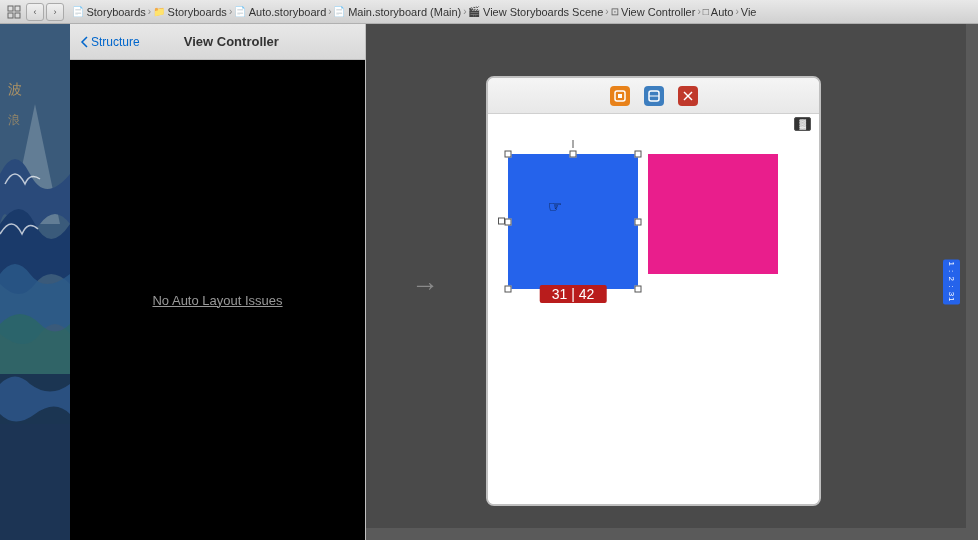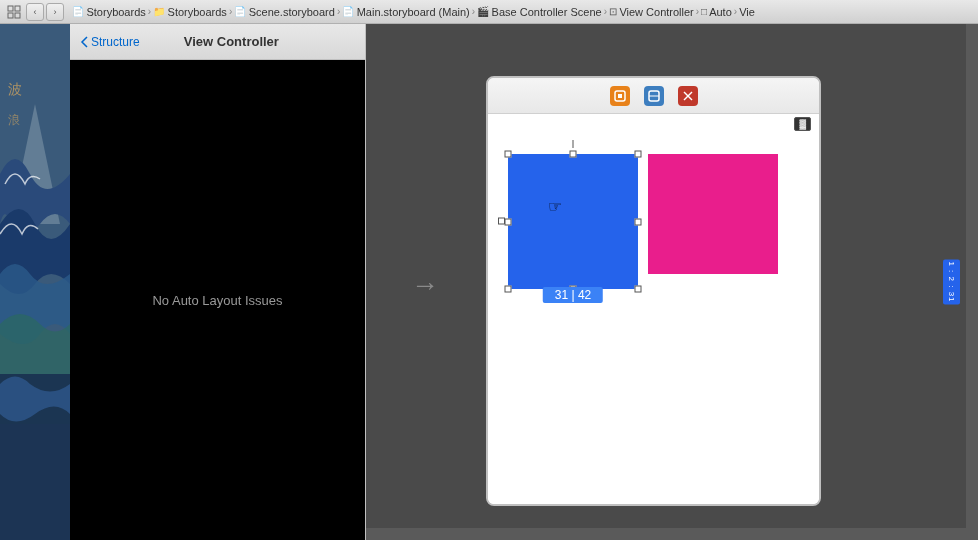--- a/index.html
+++ b/index.html
@@ -129,20 +129,21 @@
     }
     .inspector-body {
       flex: 1;
       display: flex;
       align-items: center;
       justify-content: center;
     }
     .no-issues-text {
       color: #999;
       font-size: 13px;
+      text-decoration: underline;
     }
 
     
     .canvas-area {
       flex: 1;
       background: #4a4a4a;
       position: relative;
       overflow: hidden;
       display: flex;
       align-items: flex-start;
@@ -269,31 +270,31 @@
       <span>Storyboards</span>
     </div>
     <span class="breadcrumb-sep">›</span>
     <div class="breadcrumb-item">
       <span style="color:#e8a020;font-size:10px;">📁</span>
       <span>Storyboards</span>
     </div>
     <span class="breadcrumb-sep">›</span>
     <div class="breadcrumb-item">
       <span style="color:#888;font-size:10px;">📄</span>
-      <span>Scene.storyboard</span>
+      <span>Auto.storyboard</span>
     </div>
     <span class="breadcrumb-sep">›</span>
     <div class="breadcrumb-item">
       <span style="color:#888;font-size:10px;">📄</span>
       <span>Main.storyboard (Main)</span>
     </div>
     <span class="breadcrumb-sep">›</span>
     <div class="breadcrumb-item">
       <span style="color:#555;font-size:10px;">🎬</span>
-      <span>Base Controller Scene</span>
+      <span>View Storyboards Scene</span>
     </div>
     <span class="breadcrumb-sep">›</span>
     <div class="breadcrumb-item">
       <span style="color:#555;font-size:10px;">⊡</span>
       <span>View Controller</span>
     </div>
     <span class="breadcrumb-sep">›</span>
     <div class="breadcrumb-item">
       <span style="color:#555;font-size:10px;">□</span>
       <span>Auto</span>
@@ -389,21 +390,21 @@
           <div class="handle handle-tc"></div>
           <div class="handle handle-tr"></div>
           <div class="handle handle-ml"></div>
           <div class="handle handle-mr"></div>
           <div class="handle handle-bl"></div>
           <div class="handle handle-bc"></div>
           <div class="handle handle-br"></div>
 
           <div style="position:absolute; top:45px; left:40px; font-size:16px; line-height:1;">☞</div>
 
-          <div style="position:absolute; bottom:-14px; left:50%; transform:translateX(-50%); background:#3b82f6; color:white; font-size:12px; padding:1px 12px; border-radius:2px; white-space:nowrap;">31 | 42</div>
+          <div style="position:absolute; bottom:-14px; left:50%; transform:translateX(-50%); background:#b91c1c; color:white; font-size:14px; padding:1px 12px; border-radius:2px; white-space:nowrap;">31 | 42</div>
         </div>
 
         <div style="position:absolute; top:calc(20px + 67px); left:10px; width:7px; height:7px; background:white; border:1px solid #555; transform:translateY(-50%);"></div>
 
         <div style="position:absolute; top:20px; left:160px; width:130px; height:120px; background:#e91e8c;"></div>
 
       </div>
     </div>
 
     <div style="position:absolute; right:18px; top:50%; transform:translateY(-50%); background:#2563eb; color:white; font-size:8px; padding:2px 4px; border-radius:2px; writing-mode:vertical-rl; letter-spacing:1px;">

